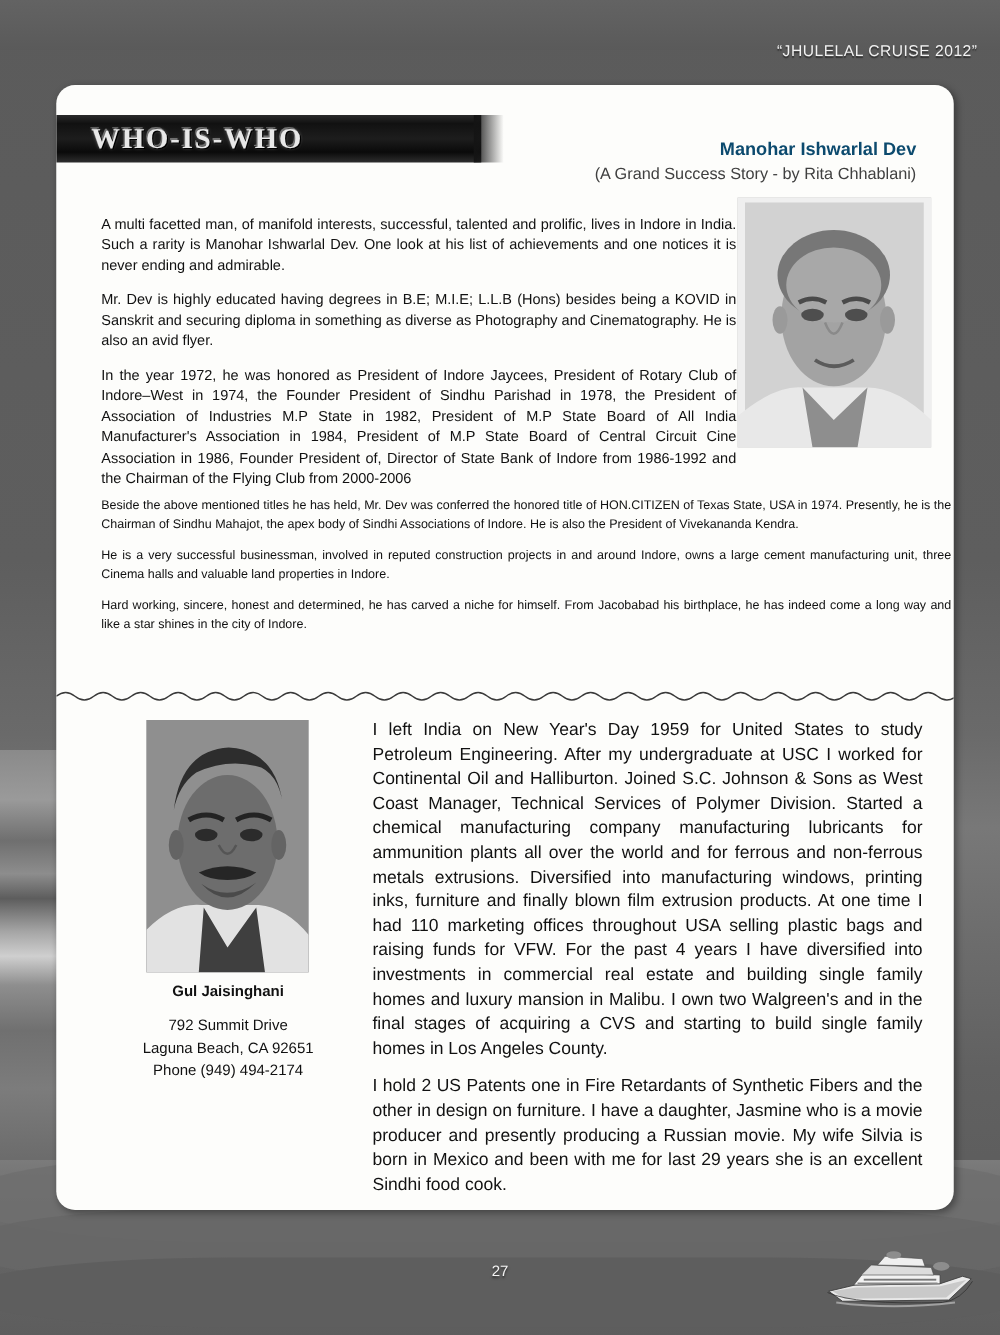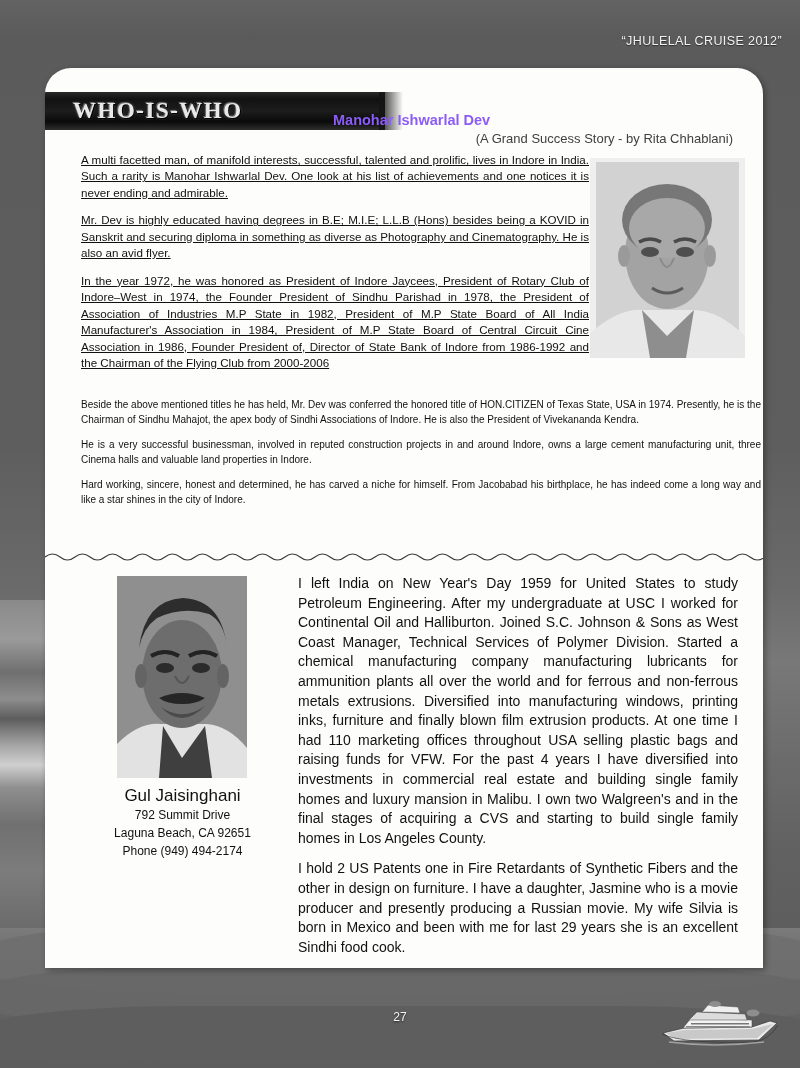--- a/index.html
+++ b/index.html
@@ -90,20 +90,21 @@
     position: absolute;
     left: 45px;
     top: 68px;
     width: 718px;
     height: 900px;
     background: #fdfdfb;
     border-top-left-radius: 26px;
     border-top-right-radius: 26px;
     box-shadow: 2px 2px 6px rgba(0,0,0,.35);
     overflow: hidden;
+    border-radius: 15px;
   }
 
   .sheet-inner {
     position: relative;
     width: 100%;
     height: 100%;
   }
 
   
   .banner {
@@ -138,23 +139,24 @@
       -1px -1px 0 #6f6f6f,
       0 0 3px rgba(255,255,255,.35);
   }
 
   
   .a1-title {
     position: absolute;
     right: 30px;
     top: 44px;
     width: 400px;
+    text-align: right;
     font-size: 14.5px;
     font-weight: bold;
-    color: #8b5cf6;
+    color: #0c4a6e;
   }
   .a1-subtitle {
     position: absolute;
     right: 30px;
     top: 63px;
     width: 430px;
     text-align: right;
     font-size: 13px;
     color: #404040;
   }
@@ -210,24 +212,24 @@
   }
   .a2-caption {
     position: absolute;
     left: 30px;
     top: 718px;
     width: 215px;
     text-align: center;
     color: #111;
   }
   .a2-name {
-    font-size: 17px;
-    font-weight: normal;
+    font-size: 12px;
+    font-weight: bold;
     display: block;
-    margin-bottom: 0;
+    margin-bottom: 11px;
   }
   .a2-line {
     font-size: 12px;
     display: block;
     line-height: 1.5;
   }
   .a2-body {
     position: absolute;
     left: 253px;
     top: 506px;
@@ -307,21 +309,21 @@
           <ellipse cx="95" cy="94" rx="9" ry="5" fill="#4e4e4e"></ellipse>
           <path d="M49 84 Q60 78 71 84" stroke="#4a4a4a" stroke-width="3.5" fill="none"></path>
           <path d="M84 84 Q95 78 106 84" stroke="#4a4a4a" stroke-width="3.5" fill="none"></path>
           <path d="M70 100 Q77 118 84 100" stroke="#8a8a8a" stroke-width="2" fill="none"></path>
           <path d="M62 130 Q77 140 93 130" stroke="#5b5b5b" stroke-width="3" fill="none"></path>
           <ellipse cx="34" cy="98" rx="6" ry="11" fill="#9a9a9a"></ellipse>
           <ellipse cx="120" cy="98" rx="6" ry="11" fill="#9a9a9a"></ellipse>
         </svg>
       </div>
 
-      <div class="col-text" style="top:84px;text-decoration:underline;">
+      <div class="col-text" style="top:104px;">
         <p>A multi facetted man, of manifold interests, successful, talented and prolific, lives in Indore in India.  Such a rarity is Manohar Ishwarlal Dev. One look at his list of achievements and one notices it is never ending and admirable.</p>
         <p>Mr. Dev is highly educated having degrees in B.E; M.I.E; L.L.B (Hons) besides being a KOVID in Sanskrit and securing diploma in something as diverse as Photography and Cinematography. He is also an avid flyer.</p>
         <p>In the year 1972, he was honored as President of Indore Jaycees, President of Rotary Club of Indore–West in 1974, the Founder President of Sindhu Parishad in 1978, the President of Association of Industries M.P State in 1982, President of M.P State Board of All India Manufacturer's Association in 1984, President of M.P State Board of Central Circuit Cine Association in 1986, Founder President of, Director of State Bank of Indore from 1986-1992 and the Chairman of the Flying Club from 2000-2006</p>
       </div>
 
       <div class="full-text" style="top:330px;">
         <p>Beside the above mentioned titles he has held, Mr. Dev was conferred the honored title of HON.CITIZEN of Texas State, USA in 1974. Presently, he is the Chairman of Sindhu Mahajot, the apex body of Sindhi Associations of Indore. He is also the President of Vivekananda Kendra.</p>
         <p>He is a very successful businessman, involved in reputed construction projects in and around Indore, owns a large cement manufacturing unit, three Cinema halls and valuable land properties in Indore.</p>
         <p>Hard working, sincere, honest and determined, he has carved a niche for himself. From Jacobabad his birthplace, he has indeed come a long way and like a star shines in the city of Indore.</p>
       </div>

